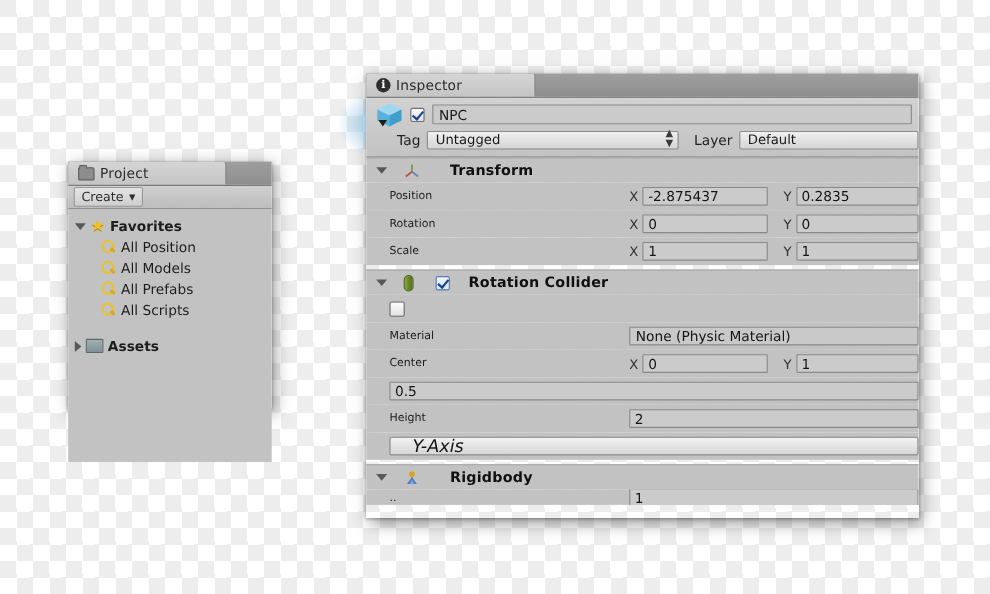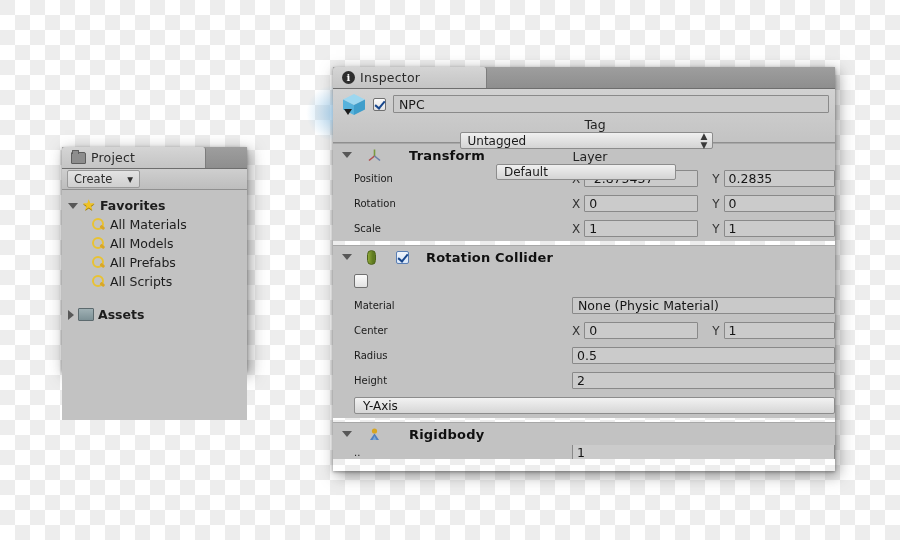--- a/index.html
+++ b/index.html
@@ -33,21 +33,21 @@
 
   
   #project{left:62px;top:147px;width:185px;height:224px;}
   #project .tab{width:118px;}
   #project .toolbar{
     height:20px;display:flex;align-items:center;
     background:linear-gradient(#cfcfcf,#bdbdbd);
     border-bottom:1px solid #909090;
   }
   .create-btn{
-    margin-left:5px;height:16px;display:flex;align-items:center;gap:15px;
+    margin-left:5px;height:16px;display:flex;align-items:center;gap:5px;
     padding:0 6px;font-size:11.5px;color:#2d2d2d;
     background:linear-gradient(#e3e3e3,#cfcfcf);
     border:1px solid #9a9a9a;border-radius:2px;
   }
   .tree{padding:6px 0 0 0;background:#c2c2c2;height:100%;}
   .tree-row{
     display:flex;align-items:center;height:19px;font-size:12.5px;color:#1d1d1d;
   }
   .tree-row.root{font-weight:bold;padding-left:6px;gap:4px;}
   .tree-row.child{padding-left:30px;gap:5px;}
@@ -78,21 +78,21 @@
     background:radial-gradient(circle, rgba(150,200,235,.75) 0%, rgba(150,200,235,0) 70%);
     pointer-events:none;
   }
 
   .go-header{
     background:linear-gradient(#d2d2d2,#c3c3c3);
     border-bottom:1px solid #8f8f8f;
     padding:4px 0 5px 0;position:relative;
   }
   .go-row1{display:flex;align-items:center;height:22px;padding-left:8px;}
-  .go-row2{display:flex;align-items:center;height:20px;padding-left:4px;margin-top:2px;flex-direction:column;}
+  .go-row2{display:flex;align-items:center;height:20px;padding-left:4px;margin-top:2px;}
 
   .prefab-cube{
     width:26px;height:25px;position:relative;flex:0 0 auto;margin-right:6px;
   }
   .prefab-cube svg{display:block;}
 
   .ck{
     width:13px;height:13px;flex:0 0 auto;box-sizing:border-box;
     background:linear-gradient(#fbfbfb,#e2e2e2);
     border:1px solid #707070;border-radius:2px;position:relative;
@@ -147,21 +147,21 @@
   .num.wide{flex:1;margin-right:0;}
   .objfield{
     flex:1;height:17px;box-sizing:border-box;background:#c9c9c9;
     border:1px solid #898989;border-radius:1px;display:flex;align-items:center;
     padding-left:5px;font-size:12.5px;color:#151515;
   }
   .popup{
     flex:1;height:17px;box-sizing:border-box;
     background:linear-gradient(#f2f2f2,#d6d6d6);
     border:1px solid #8c8c8c;border-radius:2px;
-    display:flex;align-items:center;padding-left:8px;font-size:12px;color:#151515;
+    display:flex;align-items:center;padding-left:20px;font-size:16px;color:#151515;font-style:italic;
   }
 </style>
 </head>
 <body>
 
 <div class="panel panel-shadow" id="project">
   <div class="tabbar">
     <div class="tab">
       <span class="ico ico-folder"></span>
       <span class="tab-label">Project</span>
@@ -176,21 +176,21 @@
   <div class="tree">
 
     <div class="tree-row root">
       <span class="tri tri-down"></span>
       <span class="ico ico-star">★</span>
       <span>Favorites</span>
     </div>
 
     <div class="tree-row child">
       <span class="ico ico-search"></span>
-      <span>All Materials</span>
+      <span>All Position</span>
     </div>
     <div class="tree-row child">
       <span class="ico ico-search"></span>
       <span>All Models</span>
     </div>
     <div class="tree-row child">
       <span class="ico ico-search"></span>
       <span>All Prefabs</span>
     </div>
     <div class="tree-row child">
@@ -310,21 +310,20 @@
     <span class="prop-label">Center</span>
     <span class="fields">
       <span class="axis">X</span>
       <span class="num half">0</span>
       <span class="axis">Y</span>
       <span class="num wide">1</span>
     </span>
   </div>
 
   <div class="prop">
-    <span class="prop-label">Radius</span>
     <span class="fields">
       <span class="num wide">0.5</span>
     </span>
   </div>
 
   <div class="prop">
     <span class="prop-label">Height</span>
     <span class="fields">
       <span class="num wide">2</span>
     </span>

